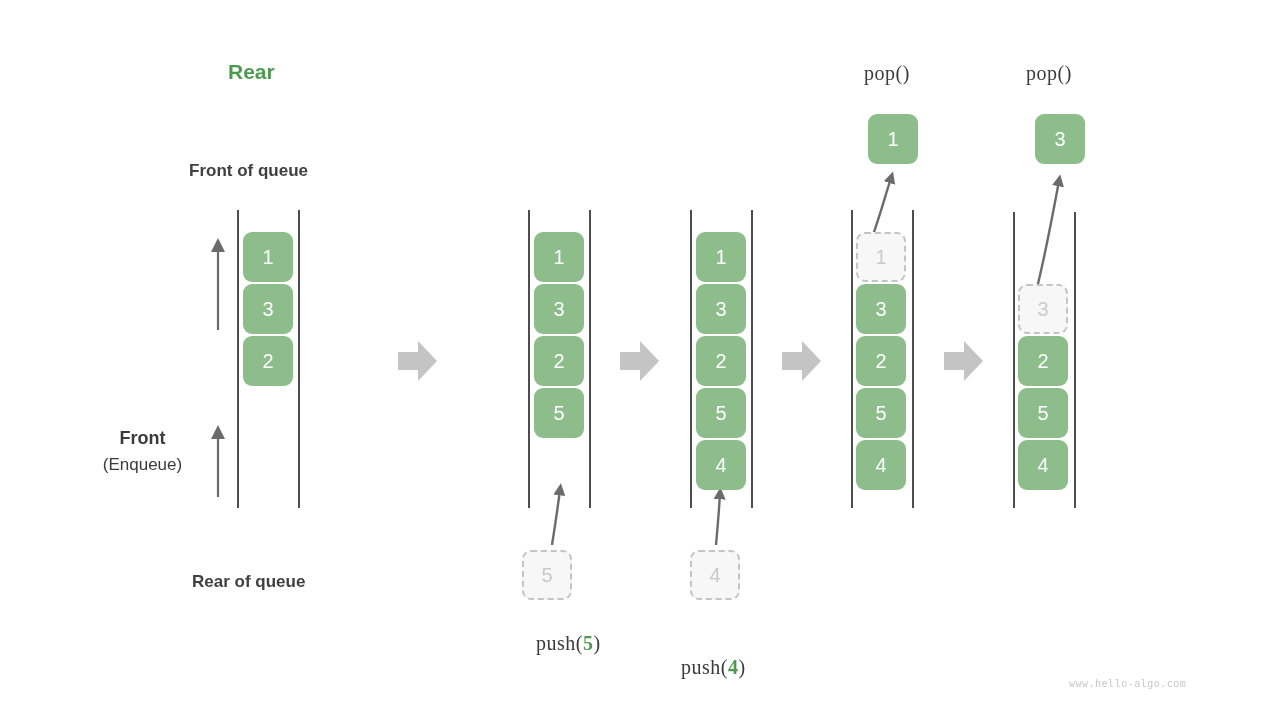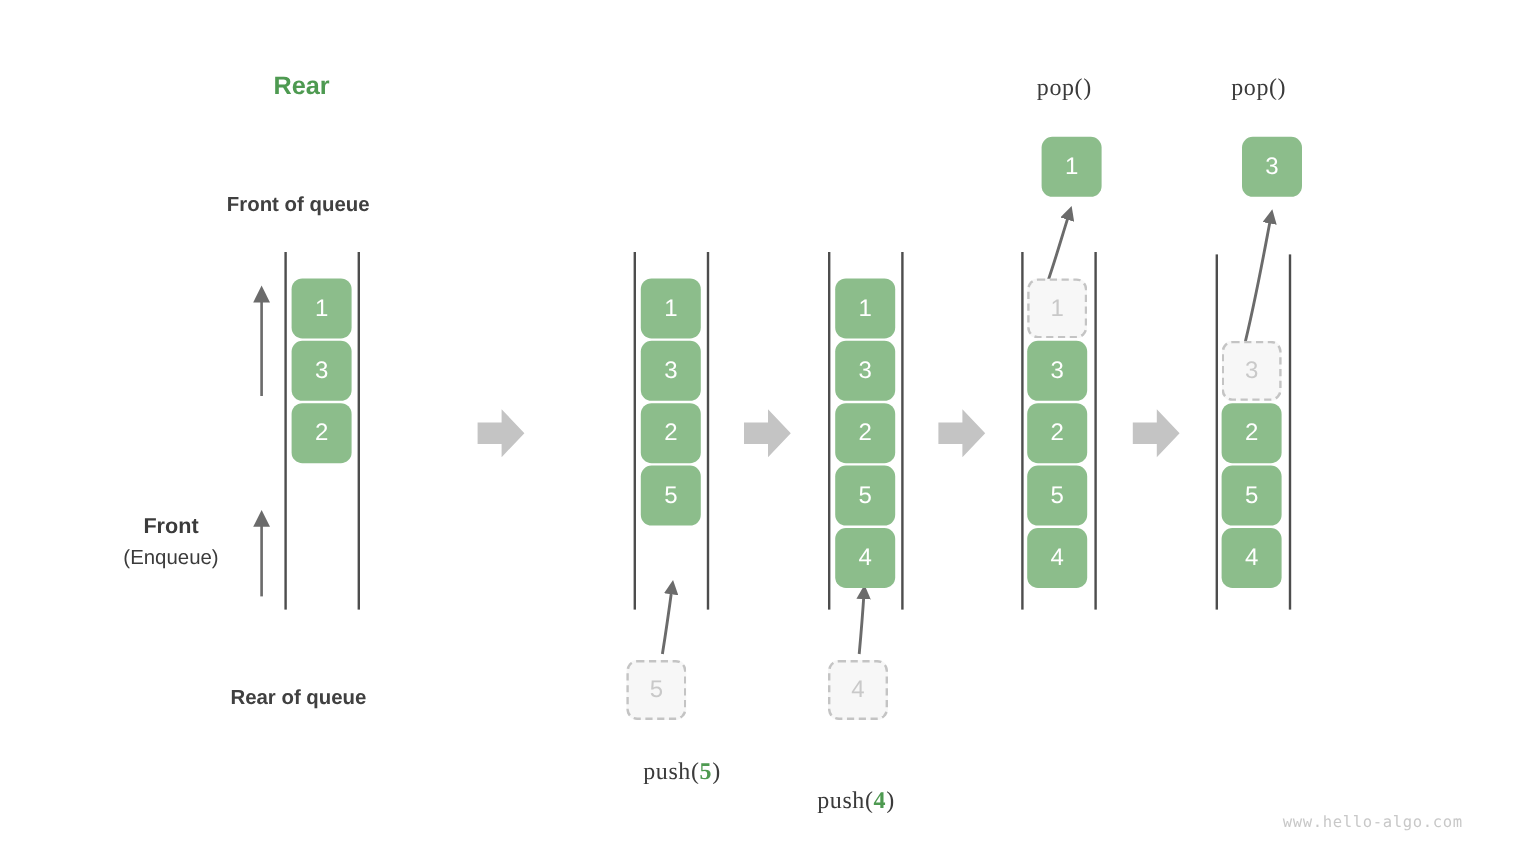--- a/index.html
+++ b/index.html
@@ -47,21 +47,21 @@
   .mono-label {
     font-family: Liberation Serif, serif;
     font-size: 20px;
     color: #3b3b3b;
     white-space: nowrap;
     letter-spacing: 0.5px;
   }
   .mono-label .arg { color: #4e9a51; font-weight: bold; }
   .watermark {
     font-family: "DejaVu Sans Mono", "Liberation Mono", monospace;
-    font-size: 13px;
+    font-size: 10px;
     color: #c8c8c8;
     white-space: nowrap;
     letter-spacing: 0.5px;
   }
 
   
   .rail {
     width: 1.6px;
     background: #4d4d4d;
   }

